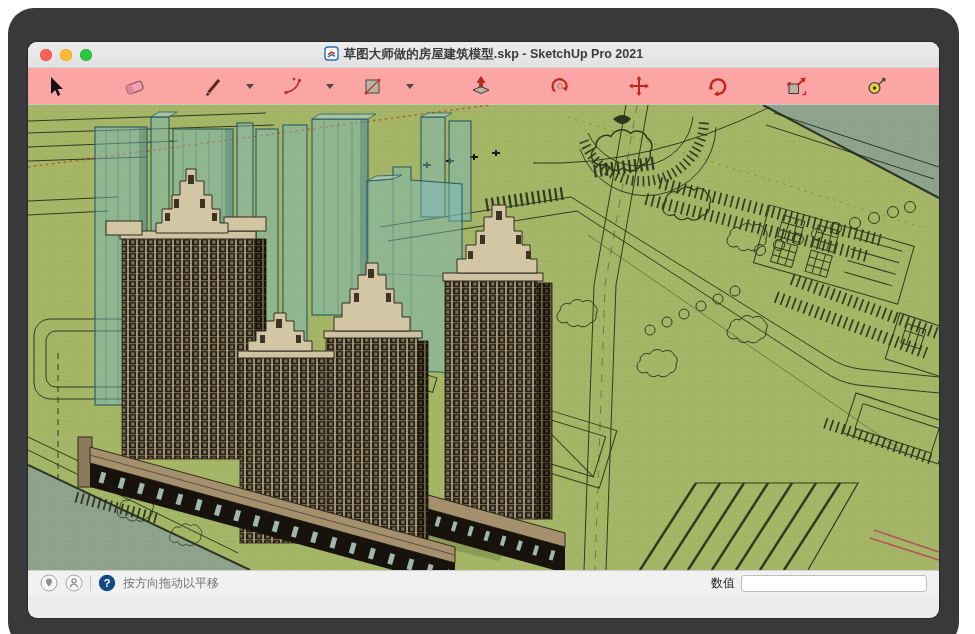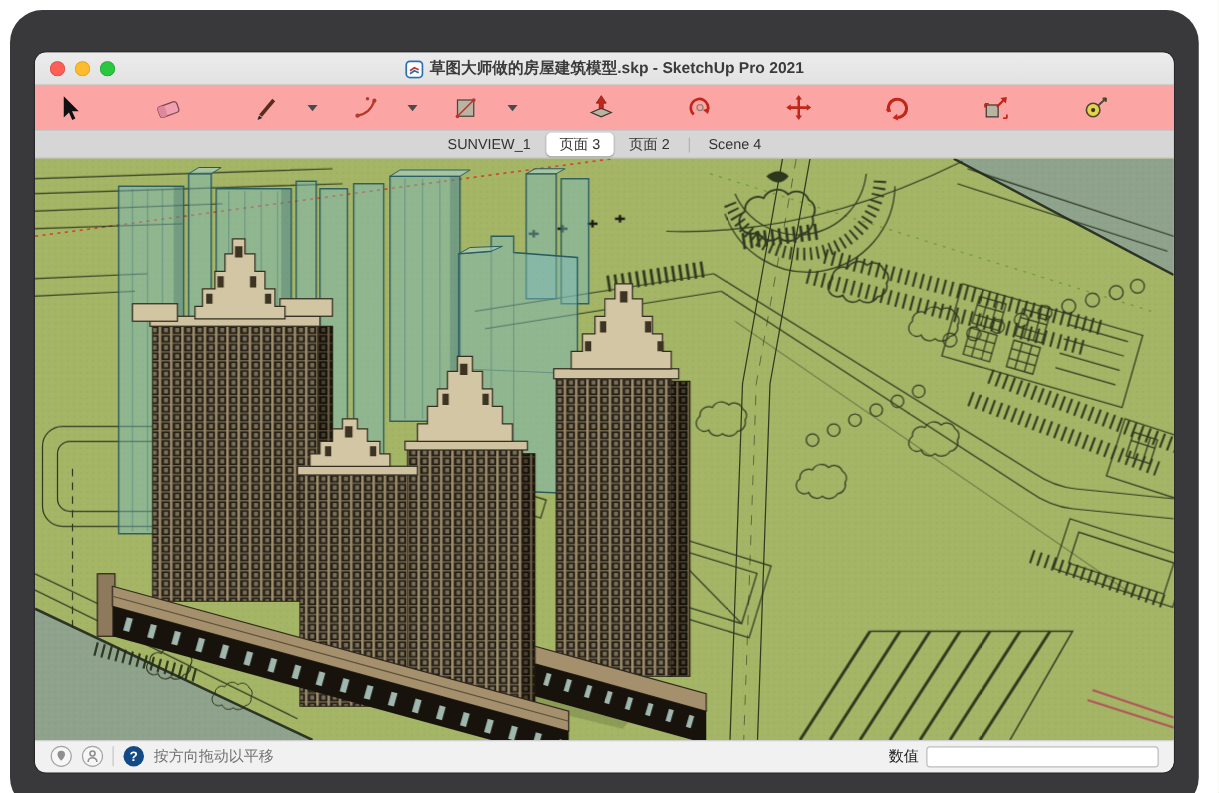--- a/index.html
+++ b/index.html
@@ -13,21 +13,21 @@
   
   .titlebar { height:26px; background:linear-gradient(#ececec,#e2e2e2);
     display:flex; align-items:center; justify-content:center; position:relative;
     border-bottom:1px solid #cfcfcf; }
   .lights { position:absolute; left:12px; top:7px; display:flex; gap:8px; }
   .light { width:12px; height:12px; border-radius:50%; }
   .light.red { background:#ff5f57; box-shadow:inset 0 0 0 .5px #d94a43;}
   .light.yellow { background:#febb2e; box-shadow:inset 0 0 0 .5px #d99e23;}
   .light.green { background:#2ac840; box-shadow:inset 0 0 0 .5px #23a534;}
   .titletext { font-size:12.5px; font-weight:700; color:#3b3b3b; display:flex;
-    align-items:flex-end; gap:5px; }
+    align-items:flex-start; gap:5px; }
   
   .toolbar { height:37px; background:#fca5a5; border-bottom:1px solid #c8c8c8;
     display:flex; align-items:center; padding:0 12px; gap:22px; }
   .tool { width:29px; height:28px; display:flex; align-items:center;
     justify-content:center; border-radius:5px; flex:none; }
   .tool.active { background:#dcdcdc; box-shadow:inset 0 0 0 1px #bfbfbf; }
   .caret { width:0; height:0; border-left:4px solid transparent;
     border-right:4px solid transparent; border-top:5px solid #4a4a4a;
     margin:0 2px 0 -3px; flex:none; }
   .gap { width:6px; flex:none; }
@@ -236,27 +236,20 @@
     </div>
     <div class="tool avatar">
       <svg width="26" height="26" viewBox="0 0 26 26">
         <circle cx="13" cy="13" r="10.5" fill="none" stroke="#4a4a52" stroke-width="1.3"></circle>
         <circle cx="13" cy="10" r="3.6" fill="none" stroke="#4a4a52" stroke-width="1.3"></circle>
         <path d="M6.2,19.8 a7.2,6 0 0 1 13.6,0" fill="none" stroke="#4a4a52" stroke-width="1.3"></path>
       </svg>
     </div>
   </div>
 
-  <div class="tabsbar">
-    <div class="tab">SUNVIEW_1</div>
-    <div class="tab active">页面 3</div>
-    <div class="tab">页面 2</div>
-    <div class="tabdiv"></div>
-    <div class="tab">Scene 4</div>
-  </div>
 
   <div class="viewport">
    <svg width="911" height="465" viewBox="0 0 911 465">
     <defs>
       <pattern id="fac" width="9" height="7" patternUnits="userSpaceOnUse">
         <rect width="9" height="7" fill="#241e15"></rect>
         <rect width="2" height="7" fill="#a2916f"></rect>
         <rect x="2" width="7" height="1.2" fill="#6e614a"></rect>
         <rect x="4.2" y="2.4" width="3.2" height="3.4" fill="#cec29f" opacity=".5"></rect>
       </pattern>

